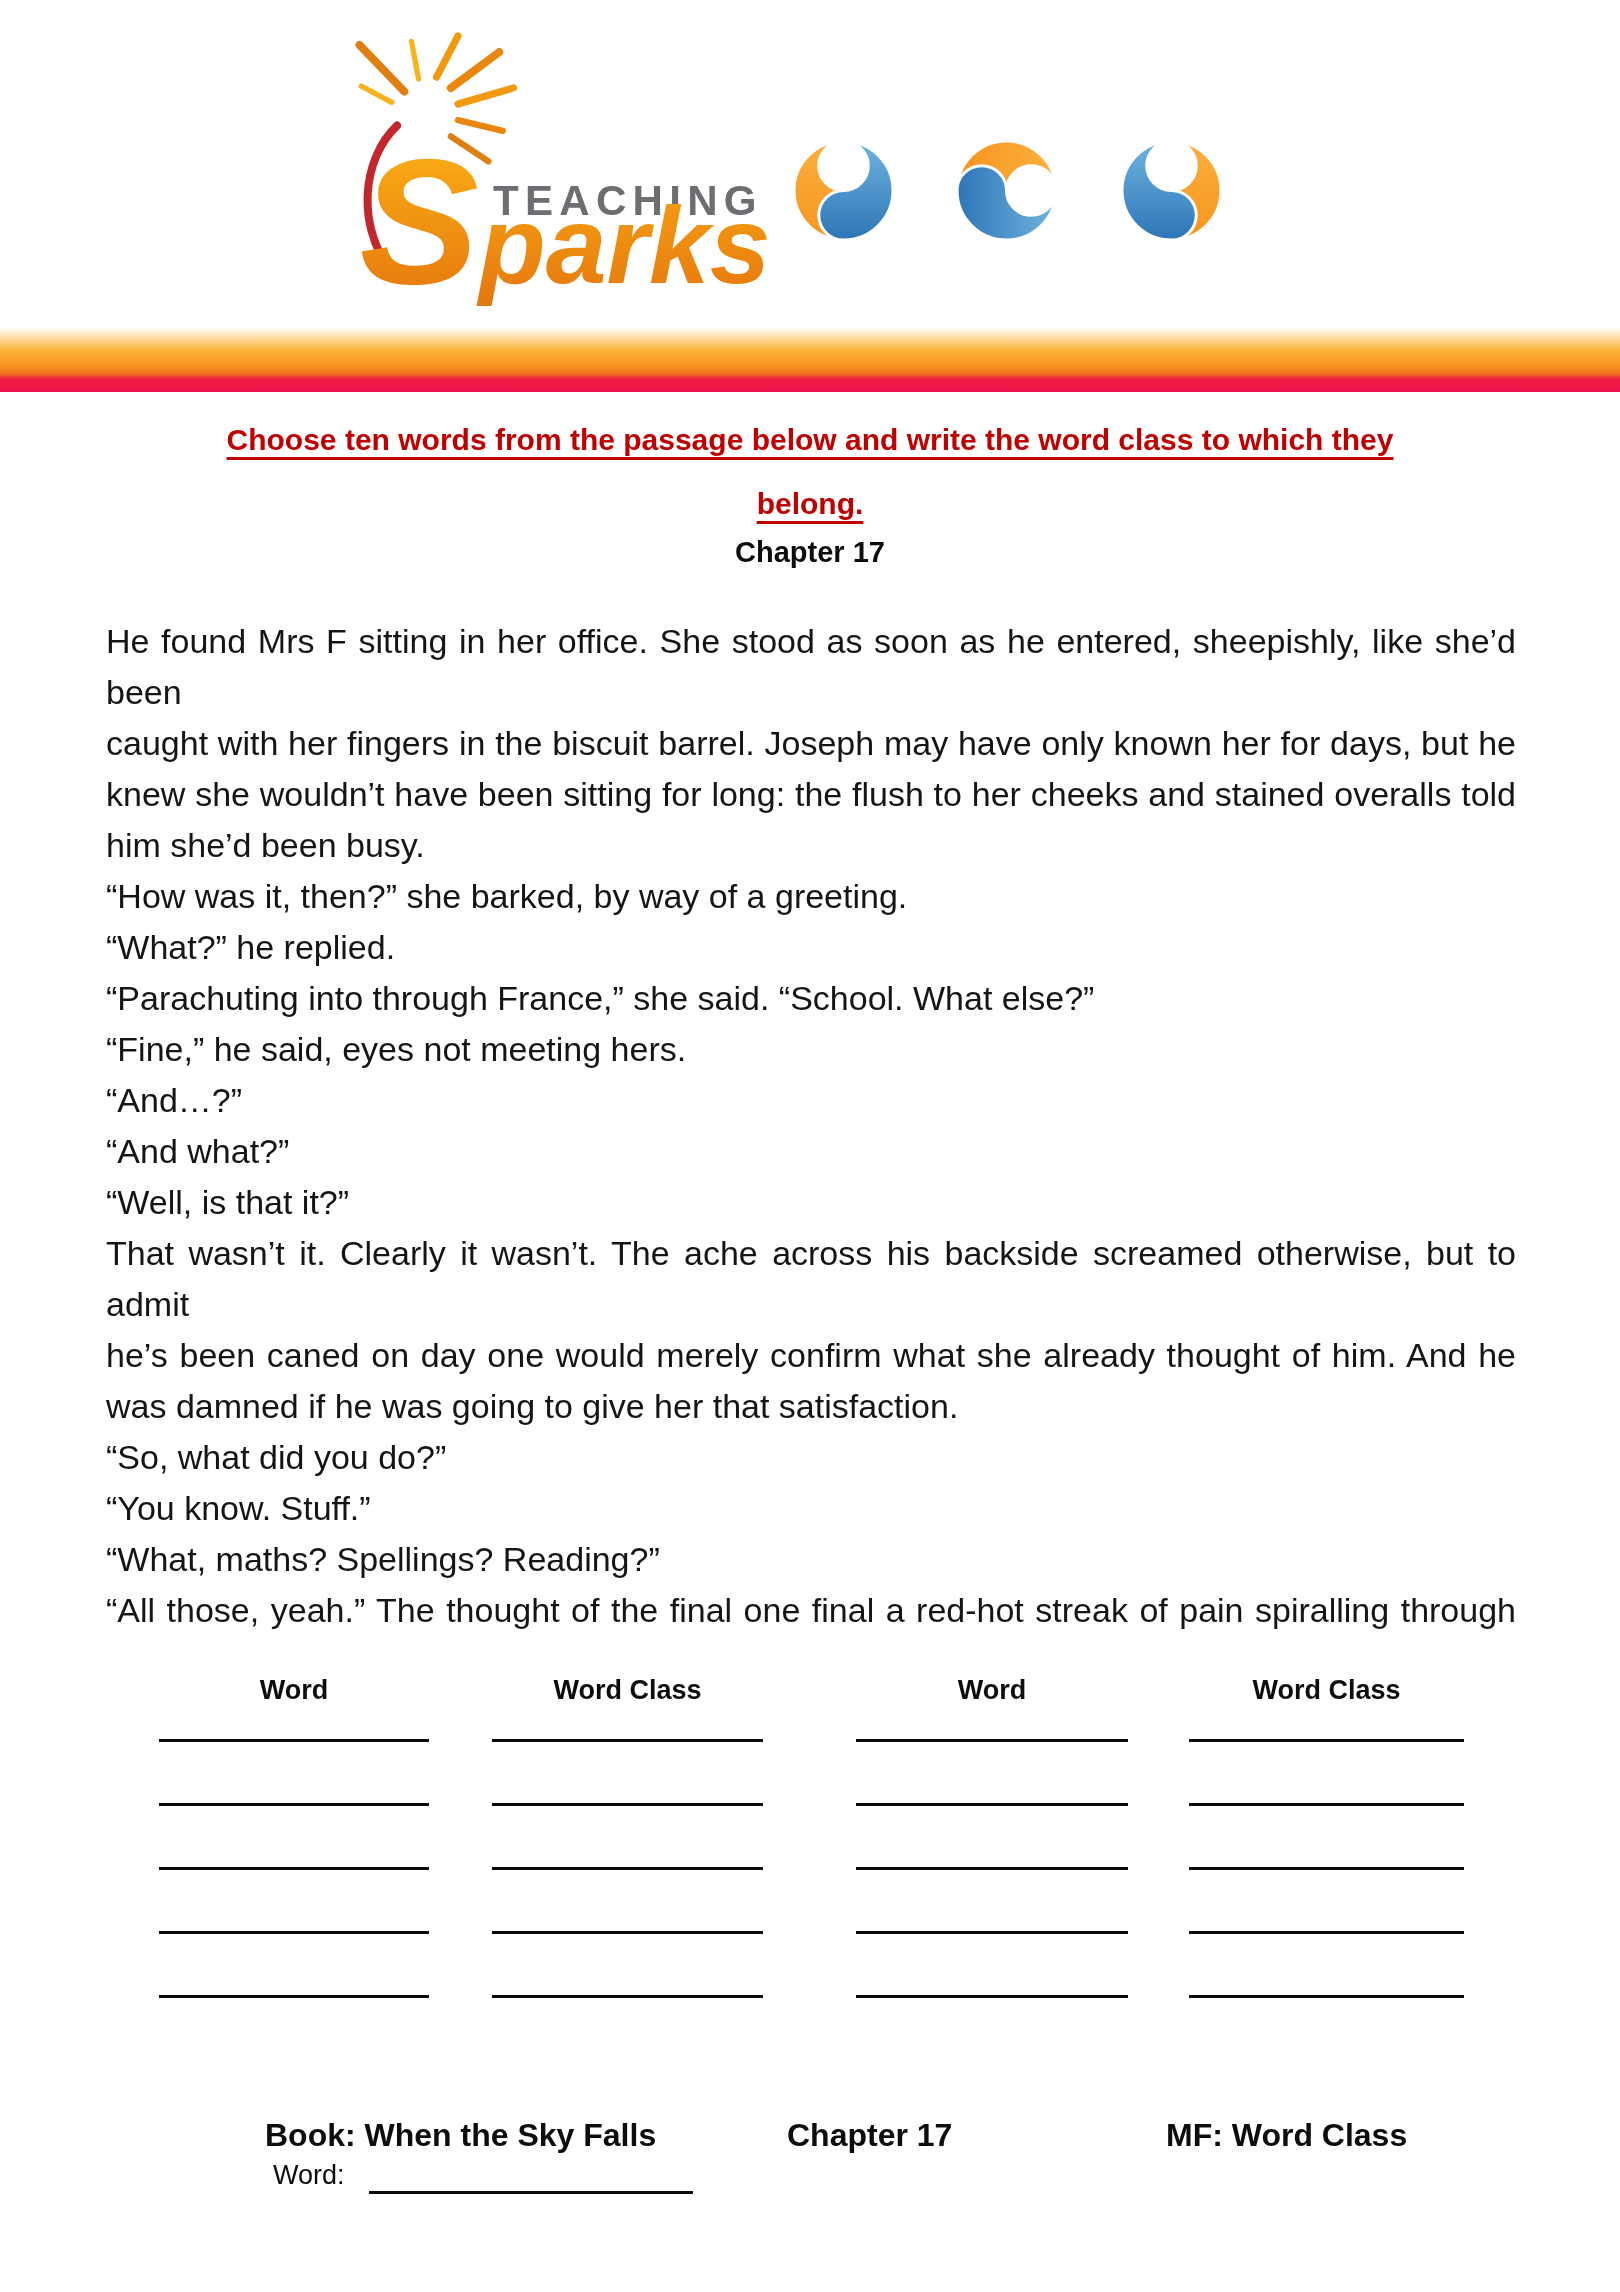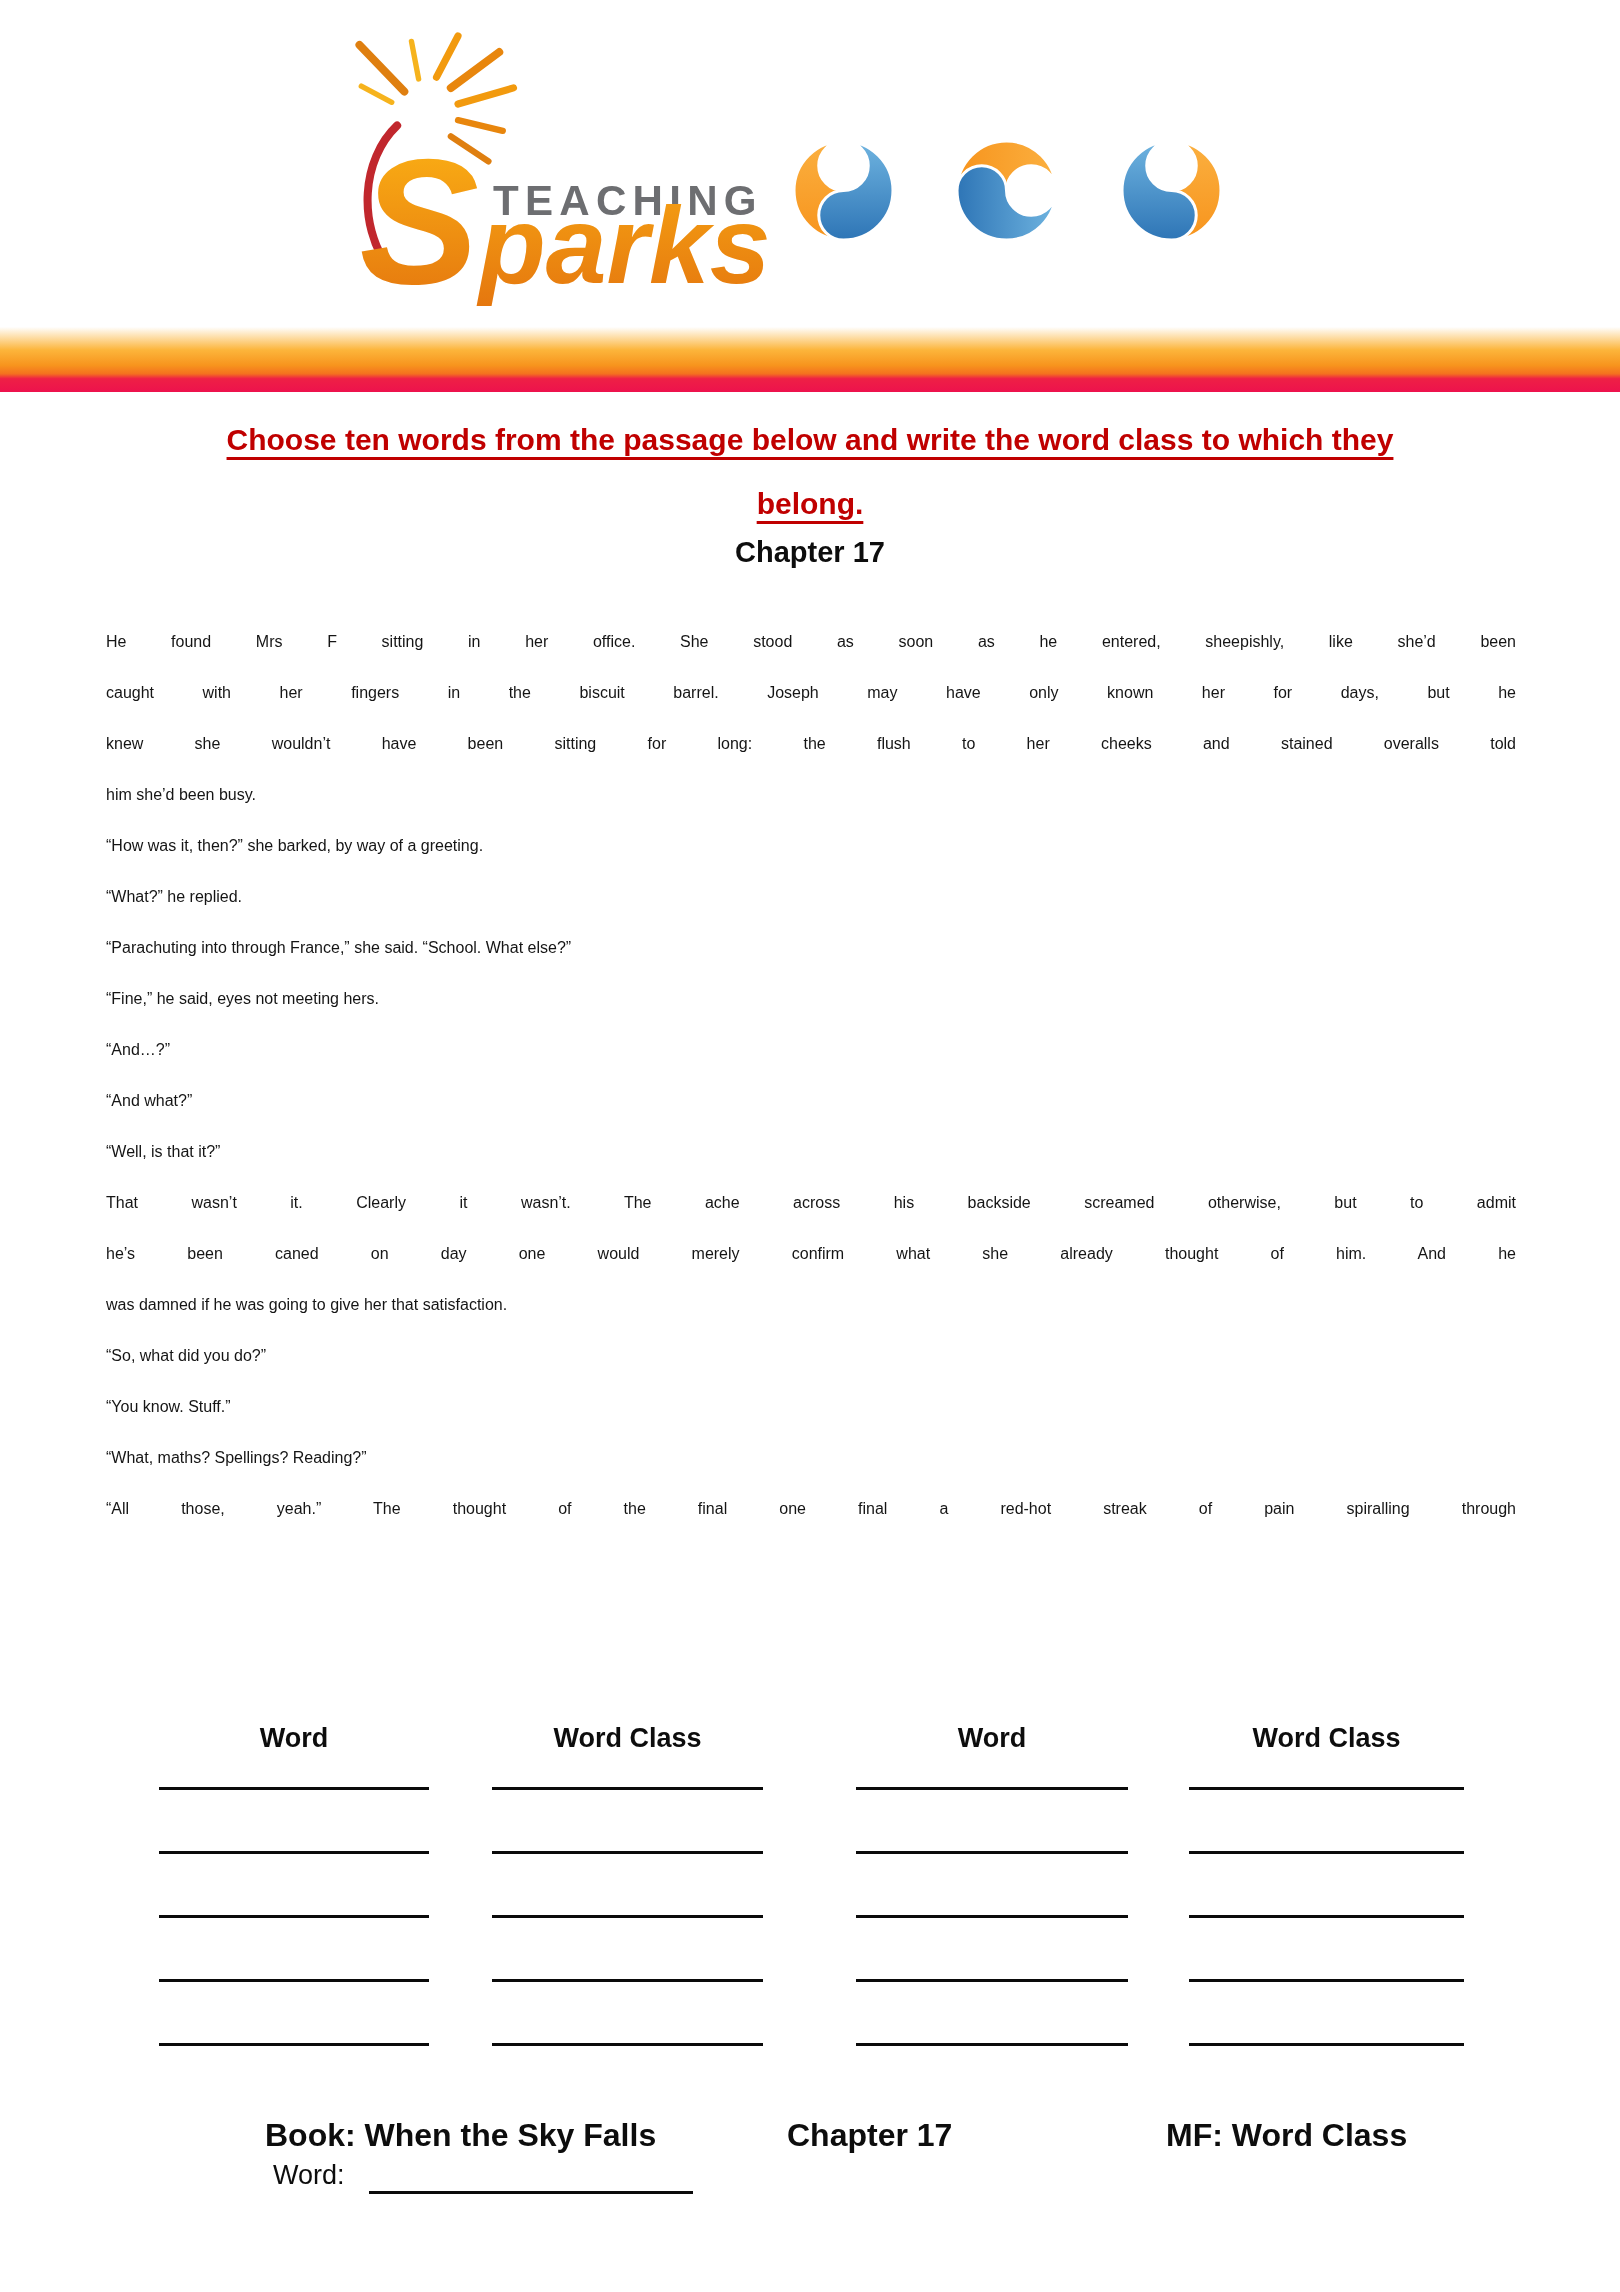--- a/index.html
+++ b/index.html
@@ -19,26 +19,26 @@
   
   .title{position:absolute;left:0;top:408px;width:1620px;text-align:center;
     color:#C00000;font-weight:bold;font-size:30px;line-height:64px;}
   .title-line{display:block;}
   .title-line span{text-decoration:underline;text-decoration-thickness:2.7px;text-underline-offset:7.2px;}
   
   .chapter{position:absolute;left:0;top:536px;width:1620px;text-align:center;
     font-size:29px;font-weight:bold;color:#0d0d0d;}
   
   .passage{position:absolute;left:106px;top:616px;width:1410px;
-    font-size:16px;line-height:51px;color:#151515;}
+    font-size:34px;line-height:51px;color:#151515;}
   .pline{white-space:normal;}
   .pline.full{text-align:justify;text-align-last:justify;}
   
   .word-table{position:absolute;left:0;top:1675px;width:1620px;height:358px;}
-  .wcol{position:absolute;top:0;margin-top:48px;}
+  .wcol{position:absolute;top:0;}
   .wcol0{left:159px;width:270px;} .wcol1{left:492px;width:271px;}
   .wcol2{left:856px;width:272px;} .wcol3{left:1189px;width:275px;}
   .whead{height:34px;text-align:center;font-size:27px;font-weight:bold;color:#0d0d0d;}
   .wline{height:0;border-top:3.6px solid #0a0a0a;margin-top:61px;}
   .whead + .wline{margin-top:29.6px;}
   
   .f-item{position:absolute;font-size:32px;font-weight:bold;color:#0d0d0d;white-space:nowrap;}
   .f-book{left:265px;top:2117px;} .f-chapter{left:787px;top:2117px;} .f-code{left:1166px;top:2117px;}
   .name-label{position:absolute;left:273px;top:2160px;font-size:27px;font-weight:400;color:#0d0d0d;}
   .name-line{position:absolute;left:369px;top:2191px;width:324px;height:0;border-top:3.6px solid #0a0a0a;}

